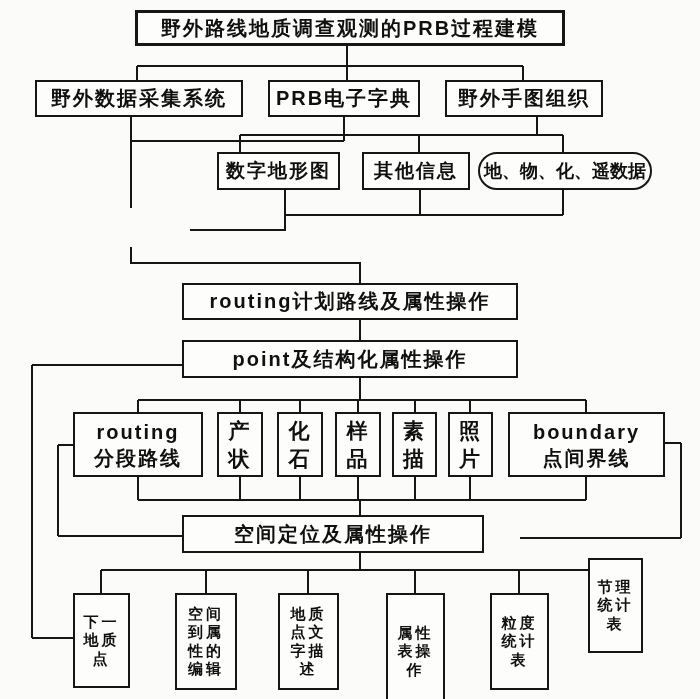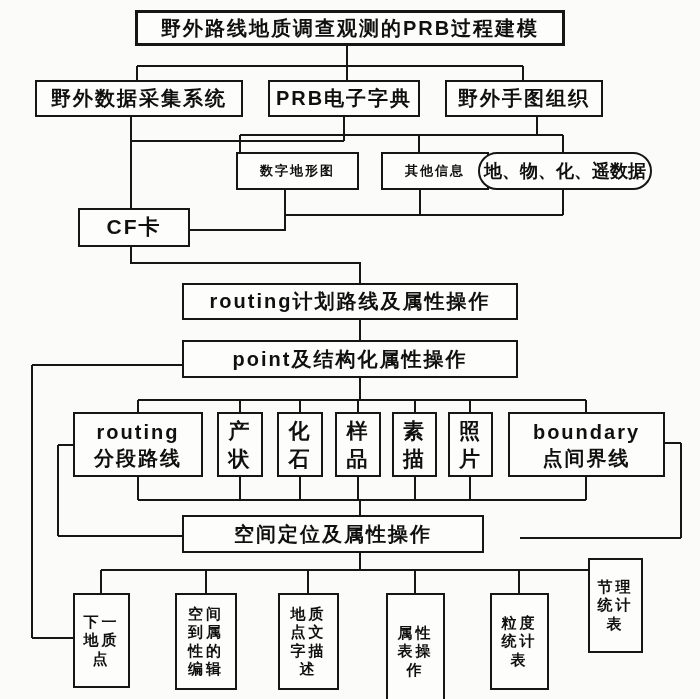--- a/index.html
+++ b/index.html
@@ -12,21 +12,21 @@
   svg.lines{position:absolute;left:0;top:0;z-index:1;}
   .node{
     position:absolute;z-index:2;box-sizing:border-box;
     border:2px solid #161616;background:#fdfdfb;color:#101010;
     display:flex;align-items:center;justify-content:center;
     text-align:center;white-space:pre-line;font-weight:bold;
     line-height:1.25;letter-spacing:2px;font-size:20px;
   }
   .b3{border-width:3px;}
   .fs21{font-size:21px;}
-  .fs19{font-size:13px;margin-left:19px;}
+  .fs19{font-size:19px;}
   .fs18{font-size:18px;letter-spacing:0;}
   .vstack{line-height:1.3;}
   .bottom{font-size:15px;line-height:1.22;letter-spacing:3px;}
 </style>
 </head>
 <body>
 
 <div id="canvas">
 
   <svg class="lines" width="700" height="699" viewBox="0 0 700 699">
@@ -63,21 +63,20 @@
   <div class="node b3" style="left:135px;top:10px;width:430px;height:36px;">野外路线地质调查观测的PRB过程建模</div>
 
   <div class="node" style="left:35px;top:80px;width:208px;height:37px;">野外数据采集系统</div>
   <div class="node" style="left:445px;top:80px;width:158px;height:37px;">野外手图组织</div>
   <div class="node" style="left:268px;top:80px;width:152px;height:37px;">PRB电子字典</div>
 
   <div class="node fs19" style="left:217px;top:152px;width:123px;height:38px;">数字地形图</div>
   <div class="node fs19" style="left:362px;top:152px;width:108px;height:38px;">其他信息</div>
   <div class="node fs18" style="left:478px;top:152px;width:174px;height:38px;border-radius:19px;">地、物、化、遥数据</div>
 
-  <div class="node fs21" style="left:78px;top:208px;width:112px;height:39px;">CF卡</div>
 
   <div class="node" style="left:182px;top:283px;width:336px;height:37px;">routing计划路线及属性操作</div>
 
   <div class="node" style="left:182px;top:340px;width:336px;height:38px;">point及结构化属性操作</div>
 
   <div class="node vstack" style="left:73px;top:412px;width:130px;height:65px;">routing
 分段路线</div>
   <div class="node fs21 vstack" style="left:217px;top:412px;width:46px;height:65px;">产
 状</div>
   <div class="node fs21 vstack" style="left:277px;top:412px;width:46px;height:65px;">化

